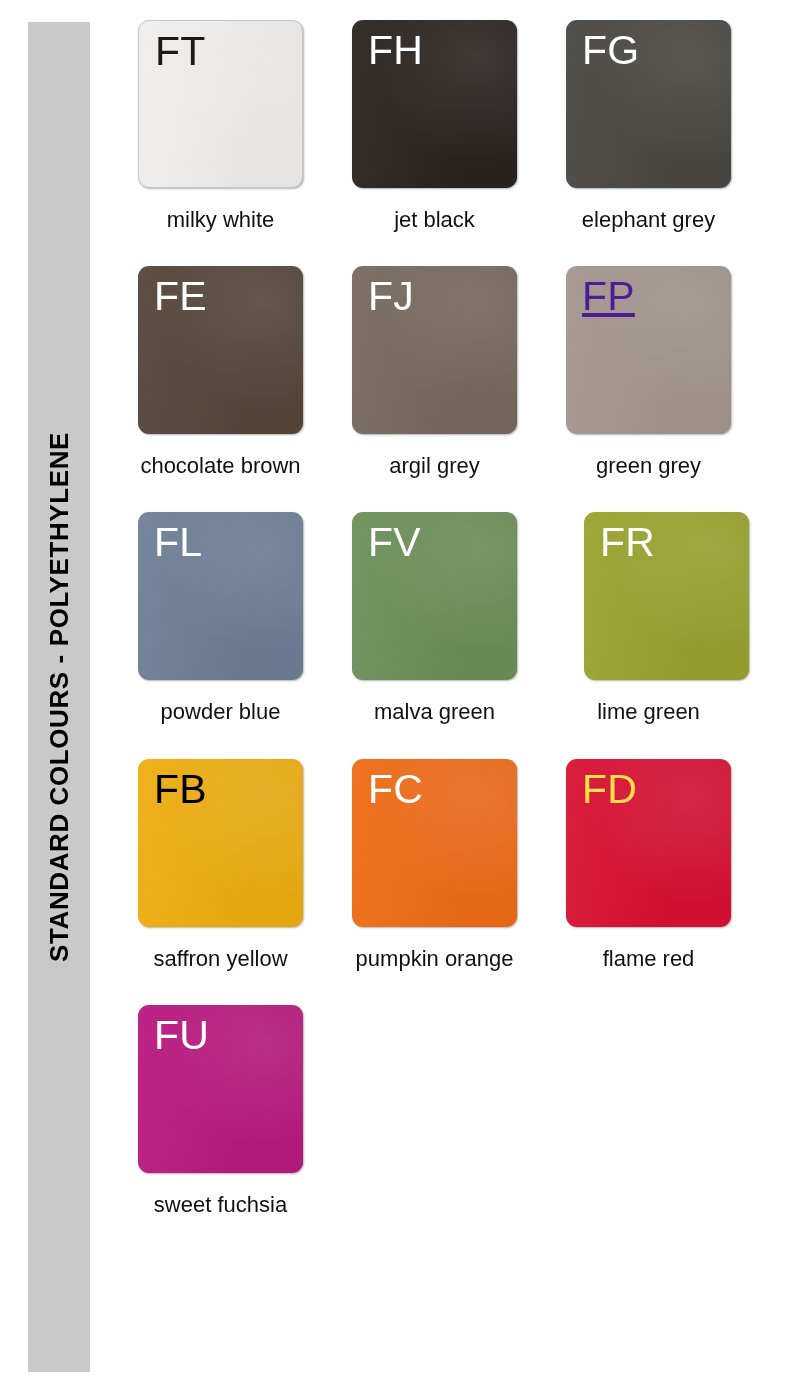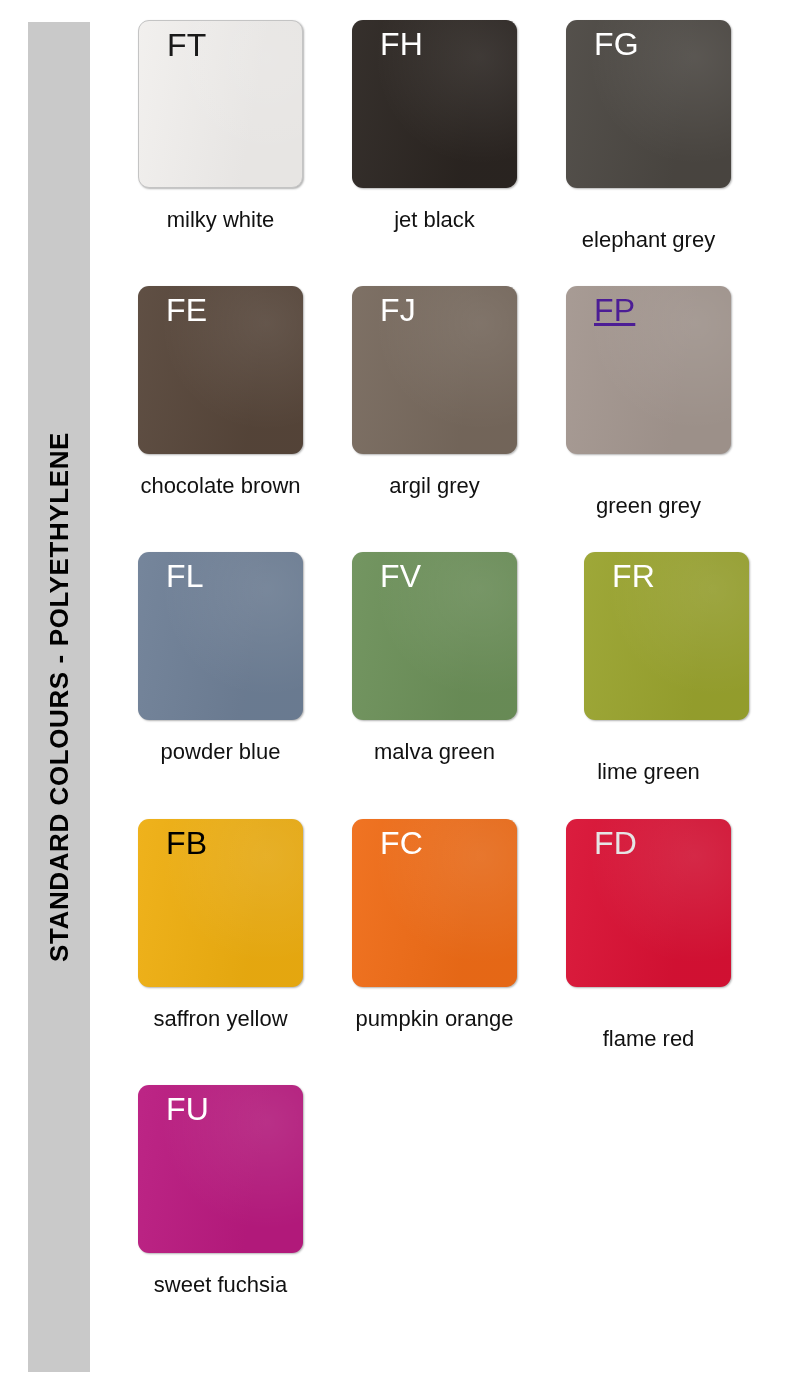--- a/index.html
+++ b/index.html
@@ -57,21 +57,20 @@
   }
   .swatch-cell {
     width: 165px;
     margin-right: 49px;
     display: flex;
     flex-direction: column;
     align-items: center;
   }
   .swatch-cell:last-child {
     margin-right: 0;
-    gap: 20px;
   }
   .swatch-cell.empty {
     visibility: hidden;
   }
 
   .swatch-chip {
     position: relative;
     width: 165px;
     height: 168px;
     border-radius: 11px;
@@ -88,24 +87,24 @@
       radial-gradient(ellipse at 78% 22%, rgba(255,255,255,0.10), rgba(255,255,255,0) 58%),
       linear-gradient(100deg, rgba(255,255,255,0.05) 0%, rgba(0,0,0,0.045) 70%);
     pointer-events: none;
   }
   .swatch-chip.light-chip {
     border: 1px solid #c4c4c4;
   }
 
   .swatch-code {
     position: absolute;
-    left: 28px;
+    left: 16px;
     top: 6px;
     font-family: "Liberation Sans", "DejaVu Sans", sans-serif;
-    font-size: 32px;
+    font-size: 41px;
     line-height: 1.18;
     letter-spacing: 0.2px;
     z-index: 2;
   }
 
   .swatch-label {
     margin-top: 20px;
     font-family: "Liberation Sans Narrow", "Liberation Sans", sans-serif;
     font-stretch: condensed;
     font-size: 22px;
@@ -191,21 +190,21 @@
         <div class="swatch-label">saffron yellow</div>
       </div>
       <div class="swatch-cell">
         <div class="swatch-chip" style="background: rgb(239, 108, 23);">
           <span class="swatch-code" style="color: rgb(255, 255, 255);">FC</span>
         </div>
         <div class="swatch-label">pumpkin orange</div>
       </div>
       <div class="swatch-cell">
         <div class="swatch-chip" style="background: rgb(217, 17, 52);">
-          <span class="swatch-code" style="color: #e5e5e5;">FD</span>
+          <span class="swatch-code" style="color: #fde047;">FD</span>
         </div>
         <div class="swatch-label">flame red</div>
       </div>
     </div>
     <div class="swatch-row">
       <div class="swatch-cell">
         <div class="swatch-chip" style="background: rgb(185, 26, 127); padding-left: 44px;">
           <span class="swatch-code" style="color: rgb(255, 255, 255);">FU</span>
         </div>
         <div class="swatch-label">sweet fuchsia</div>

